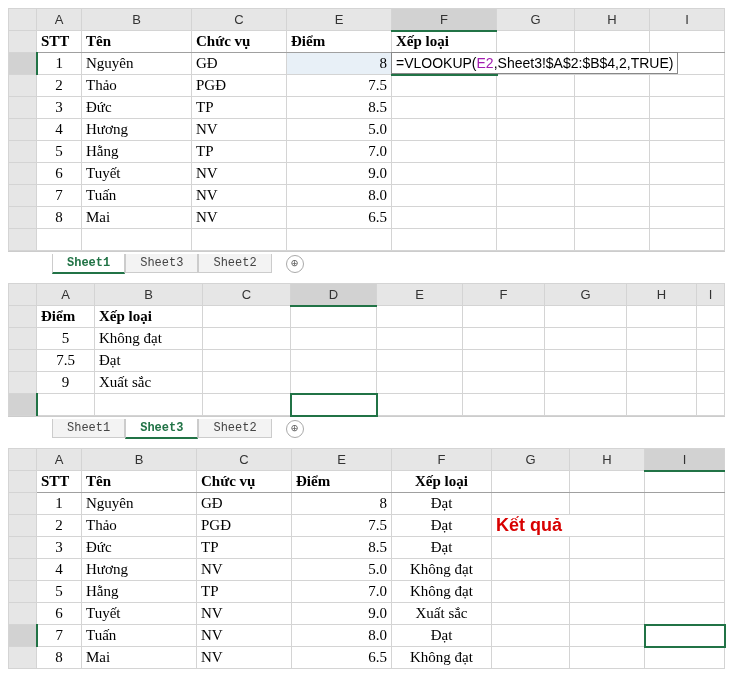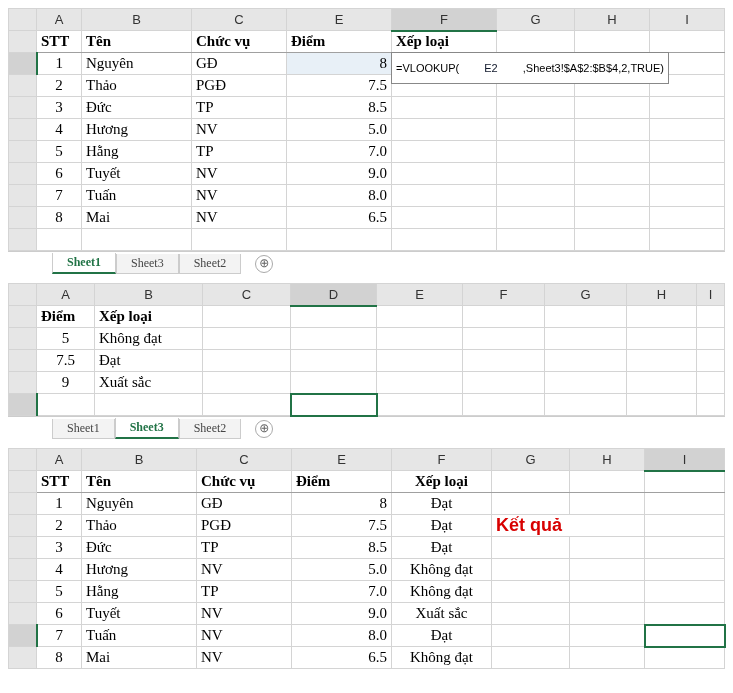--- a/index.html
+++ b/index.html
@@ -60,42 +60,41 @@
     outline-offset: -1px;
     position: relative;
   }
   .selE { background:#e8f0f7 !important; }
   .formula-overlay {
     position: relative;
   }
   .formula-box {
     position: absolute;
     top: -1px; left: -1px;
-    height: 32px;
+    height: 22px;
     border: 1px solid #888;
     background: #fff;
     padding: 0 4px;
     font-family: "Segoe UI", Arial, sans-serif;
-    font-size: 11px;
+    font-size: 14px;
     display: flex;
     align-items: center;
     white-space: nowrap;
     z-index: 5;
-    gap: 25px;
-  }
-  .formula-box .ref { color: #0f172a; }
+  }
+  .formula-box .ref { color: #a21caf; }
   .tabs {
     display: flex;
     align-items: center;
     gap: 0;
     background: #fff;
     border-top: 1px solid #ccc;
     height: 24px;
     padding-left: 44px;
-    font-family: Liberation Serif, serif;
+    font-family: Liberation Mono, monospace;
     font-size: 12px;
   }
   .tab {
     padding: 2px 14px;
     border: 1px solid #ccc;
     border-top: none;
     background: #f3f3f3;
     color: #444;
     cursor: pointer;
   }

